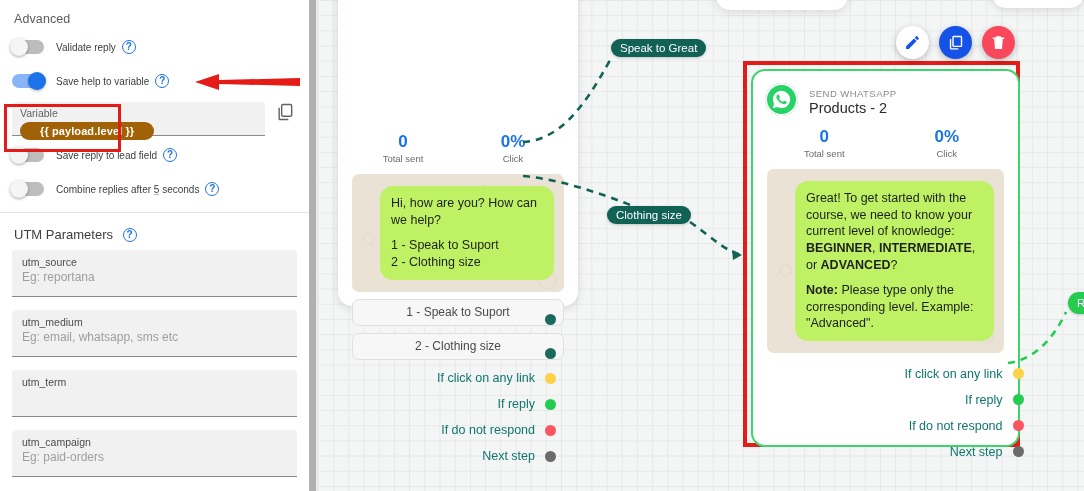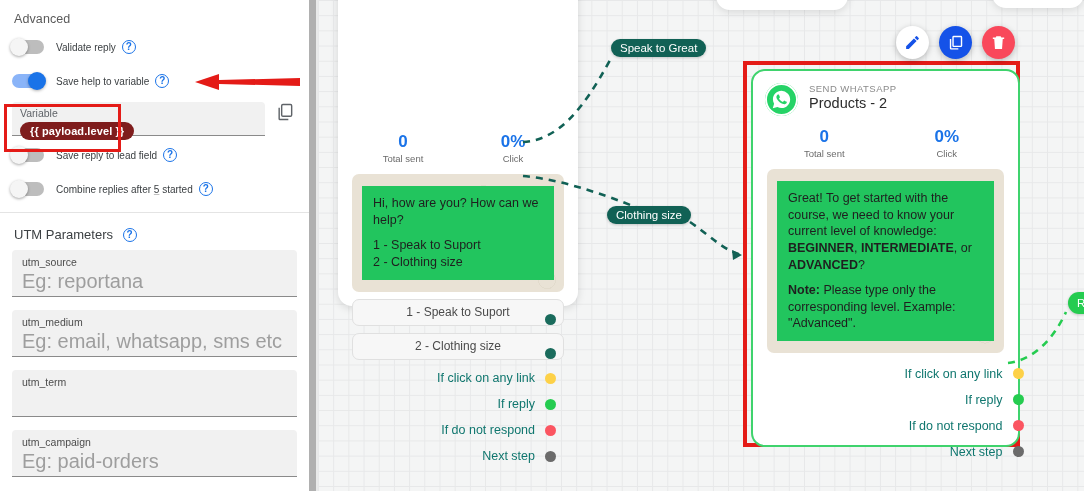--- a/index.html
+++ b/index.html
@@ -30,36 +30,36 @@
   .help-icon{ display:inline-block; width:14px; height:14px; border-radius:50%;
               border:1.3px solid #1a73e8; color:#1a73e8; font-size:10px; line-height:12px;
               text-align:center; margin-left:6px; vertical-align:1px; font-weight:bold;}
   .u5{ text-decoration:underline; text-decoration-color:#c0c0c0;}
 
   
   .var-wrap{ position:relative; margin:6px 0 2px 0; display:flex; align-items:flex-end;}
   .var-field{ flex:1; background:#f1f1f1; border-bottom:1px solid #8a8a8a;
               border-radius:4px 4px 0 0; height:34px; padding:5px 8px 0 8px;}
   .var-cap{ font-size:10.5px; color:#5f6368; margin-bottom:2px;}
-  .var-chip{ display:inline-block; background:#7f1d1d; color:#fff; font-size:11px;
-             border-radius:11px; padding:3px 10px; font-weight:600; letter-spacing:.1px;}
+  .var-chip{ display:inline-block; background:#a16207; color:#fff; font-size:11px;
+             border-radius:11px; padding:3px 20px; font-weight:600; letter-spacing:.1px;}
   .copy-icon{ width:22px; margin-left:10px; margin-bottom:10px; color:#5f6368;}
 
   
   #var-highlight{ position:absolute; left:4px; top:104px; width:117px; height:48px;
                   border:3px solid #e41b17; pointer-events:none; z-index:30;}
   
   #red-arrow{ position:absolute; left:193px; top:72px; width:107px; height:20px; z-index:30;}
 
   
   .utm-title{ font-size:13px; color:#3c4043; margin:4px 0 8px 2px;}
   .utm-field{ background:#f1f1f1; border-bottom:1px solid #8a8a8a; border-radius:4px 4px 0 0;
               height:47px; padding:6px 10px 0 10px; margin-bottom:13px;}
   .utm-lab{ font-size:10.5px; color:#4c4c4c; }
-  .utm-ph{ font-size:20px; color:#9e9e9e; margin-top:2px;}
+  .utm-ph{ font-size:12px; color:#9e9e9e; margin-top:2px;}
 
   
   #panel-edge{ position:absolute; left:309px; top:0; width:7px; height:491px; background:#b0b0b0; }
   #panel-edge2{ position:absolute; left:316px; top:0; width:2px; height:491px; background:#e9eaea; }
 
   
   #canvas{
     position:absolute; left:318px; top:0; width:766px; height:491px;
     background-color:#f4f5f5;
     background-image:linear-gradient(to right, #e7e8e9 1px, transparent 1px),
@@ -83,22 +83,22 @@
   .bubble-wrap::before{
      content:""; position:absolute; inset:0; opacity:.35;
      background-image:
        radial-gradient(circle at 16% 22%, transparent 6px, #d8cfbd 6px, #d8cfbd 7px, transparent 7px),
        radial-gradient(circle at 62% 18%, transparent 9px, #d8cfbd 9px, #d8cfbd 10px, transparent 10px),
        radial-gradient(circle at 84% 60%, transparent 7px, #d8cfbd 7px, #d8cfbd 8px, transparent 8px),
        radial-gradient(circle at 30% 78%, transparent 11px, #d8cfbd 11px, #d8cfbd 12px, transparent 12px),
        radial-gradient(circle at 92% 90%, transparent 8px, #d8cfbd 8px, #d8cfbd 9px, transparent 9px),
        radial-gradient(circle at 8%  55%, transparent 5px, #d8cfbd 5px, #d8cfbd 6px, transparent 6px);
   }
-  .bubble{ position:relative; background:#22c55e; border-radius:0; padding:9px 11px;
-           font-size:12.5px; color:#1f1f1f; line-height:1.33; }
+  .bubble{ position:relative; background:#bef264; border-radius:13px; padding:9px 11px;
+           font-size:12.5px; color:#1f1f1f; line-height:1.33;margin-left:18px; }
   .bubble p + p{ margin-top:9px; }
 
   .opt-btn{ margin:7px 14px 0 14px; border:1px solid #e0e0e0; background:#f7f7f7;
             border-radius:7px; height:27px; line-height:25px; text-align:center;
             font-size:12px; color:#4a4a4a;}
 
   .out-row{ display:flex; align-items:center; justify-content:flex-end;
             height:25px; padding-right:0px; margin-top:1px;}
   .out-lab{ font-size:12.5px; color:#0f766e; margin-right:10px;}
   .dot{ width:11px; height:11px; border-radius:50%; }
@@ -107,21 +107,21 @@
 
   
   .opt-dot{ position:absolute; width:11px; height:11px; border-radius:50%;
             background:#1a6b5c; right:22px; }
 
   
   #node-right-outer{ position:absolute; left:425px; top:61px; width:277px; height:386px;
                      border:4px solid #e41b17; }
   #node-right{ position:absolute; left:4px; top:4px; width:269px; height:378px;
                background:#fff; border:2px solid #3fd36d; border-radius:14px; }
-  .node-head{ display:flex; align-items:flex-start; padding:12px 8px 2px 12px; }
+  .node-head{ display:flex; align-items:flex-end; padding:12px 8px 2px 12px; }
   .wa-icon{ width:33px; height:33px; border-radius:50%; background:#25d366;
             display:flex; align-items:center; justify-content:center; flex:0 0 auto;
             box-shadow:inset 0 0 0 2px #fff;}
   .wa-icon svg{ width:21px; height:21px; fill:#fff;}
   .node-titles{ margin-left:11px; }
   .node-kicker{ font-size:9.5px; color:#8a8a8a; letter-spacing:.45px; }
   .node-title{ font-size:14.5px; color:#2b2b2b; margin-top:1px;}
 
   
   #node-actions{ position:absolute; left:578px; top:26px; display:flex; gap:10px; z-index:20;}
@@ -191,21 +191,21 @@
       <span class="help-icon">?</span>
     </div>
 
     <div class="toggle-row">
       <div class="switch">
           <div class="knob"></div>
         </div>
       <span class="toggle-label">
         <span>Combine replies after</span>
         <span class="u5">5</span>
-        <span>started</span>
+        <span>seconds</span>
       </span>
       <span class="help-icon">?</span>
     </div>
   </div>
 
   <div class="section-divider"></div>
 
   <div class="panel-section">
     <div class="utm-title">
       <span>UTM Parameters</span>

